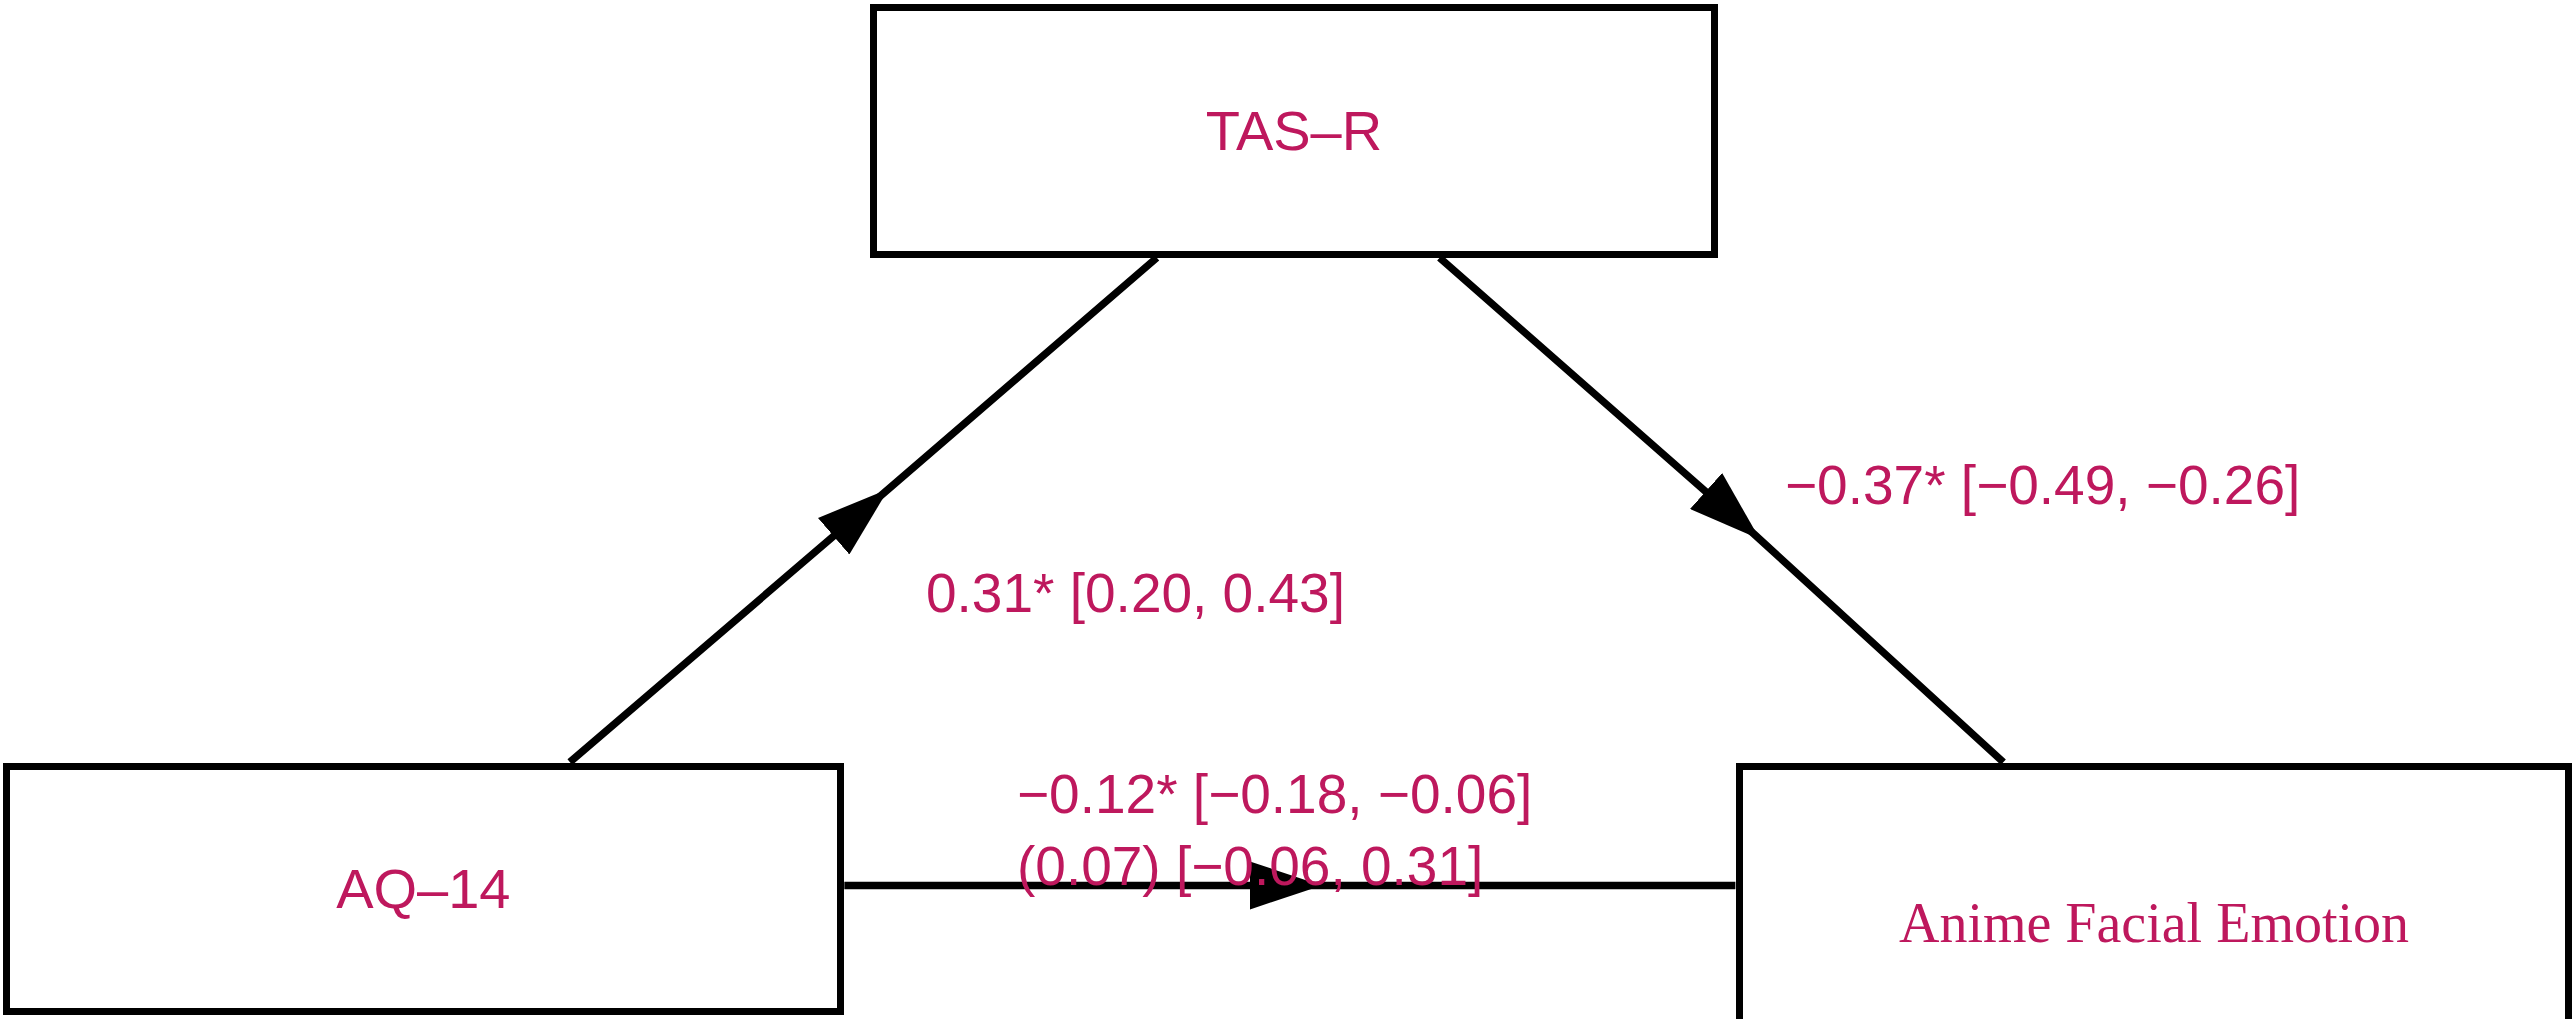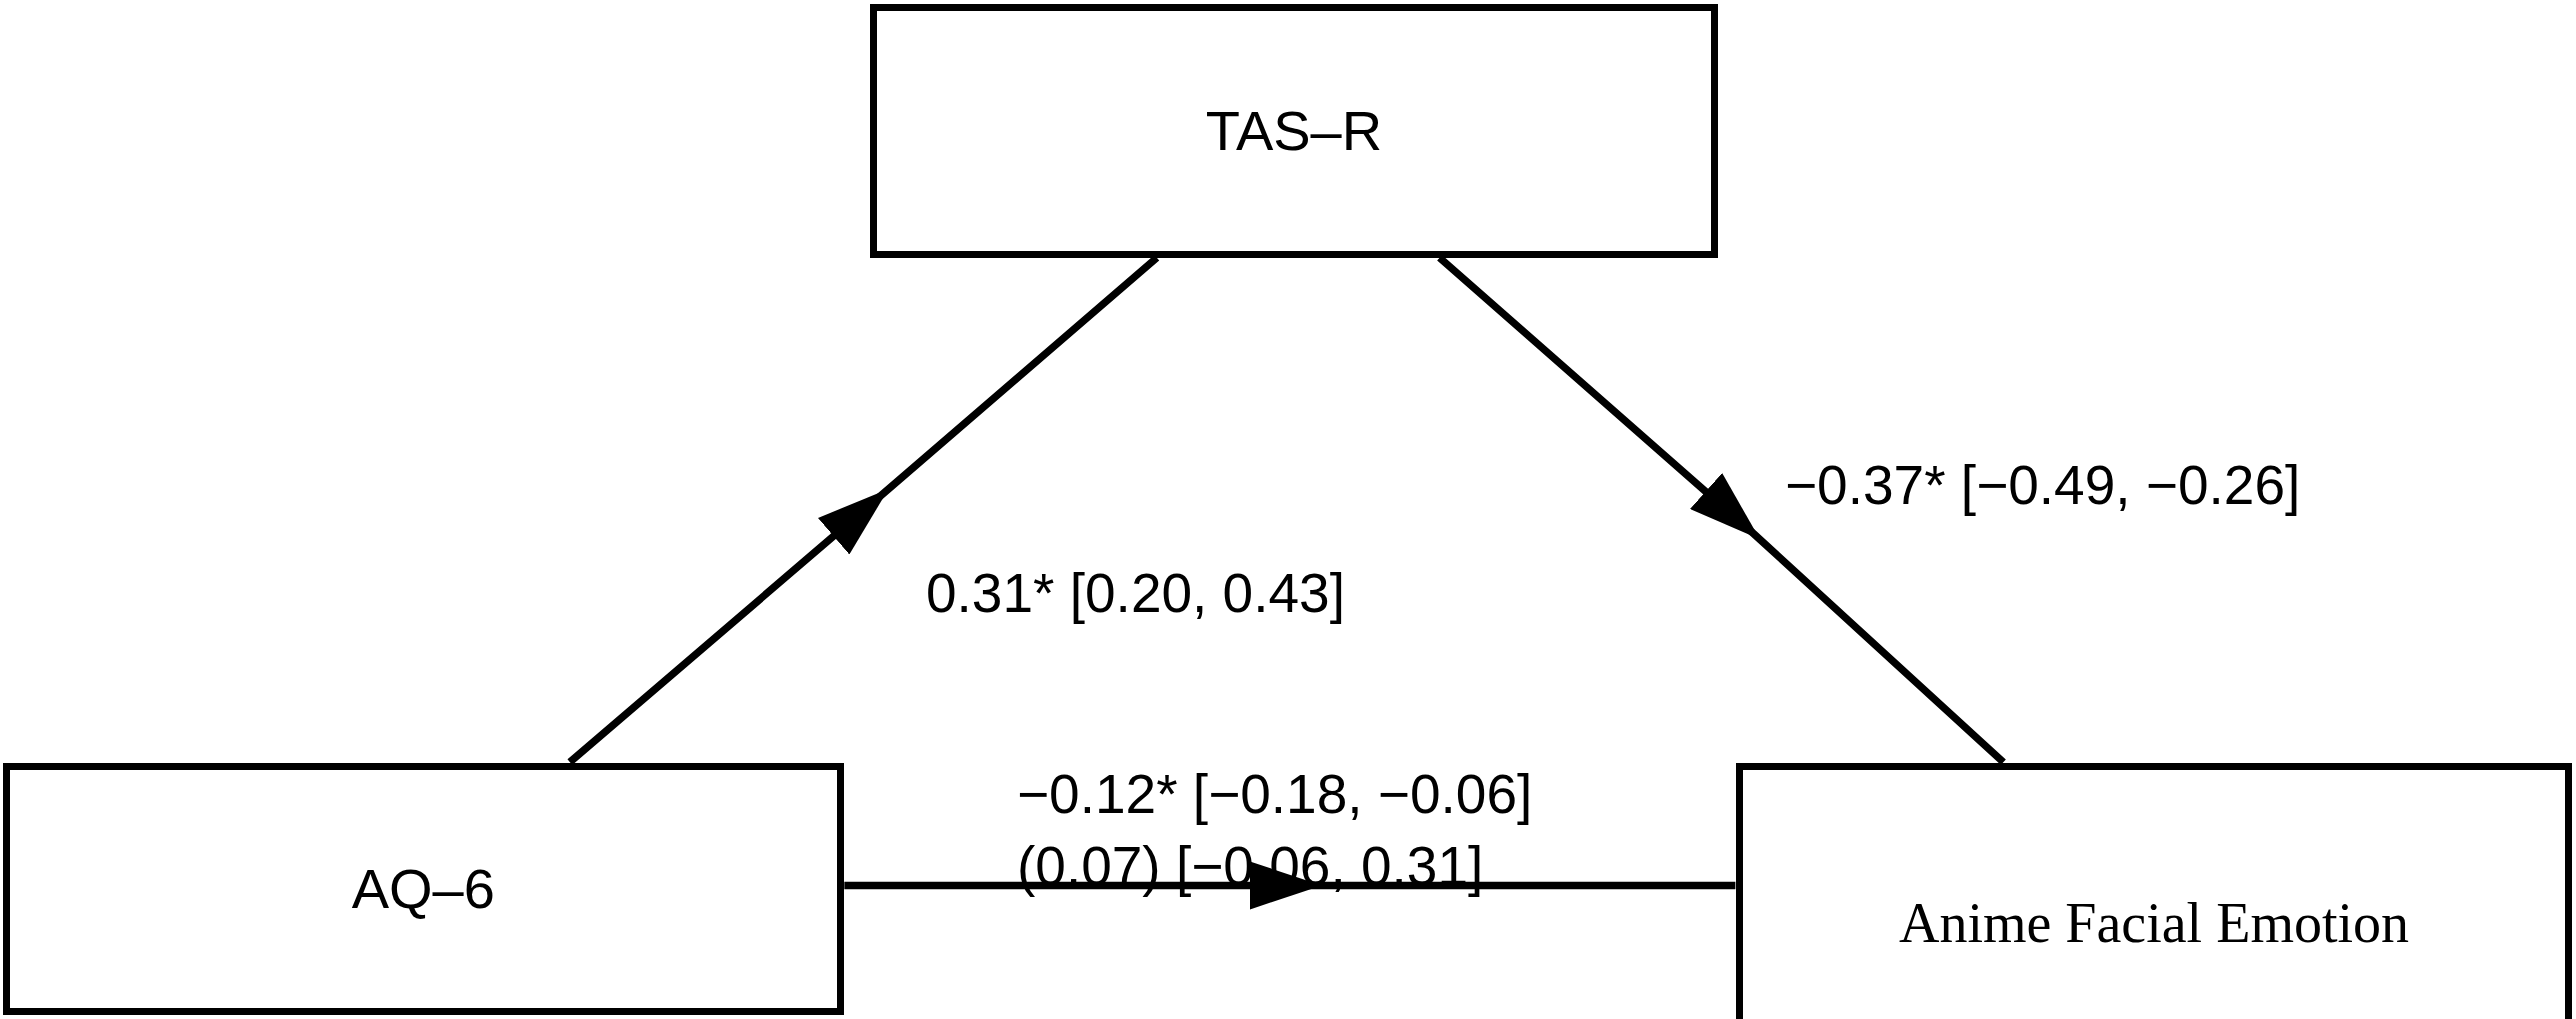--- a/index.html
+++ b/index.html
@@ -6,21 +6,21 @@
     margin: 0;
     padding: 0;
     background: #ffffff;
   }
   .canvas {
     position: relative;
     width: 2576px;
     height: 1019px;
     background: #ffffff;
     font-family: "Liberation Sans", sans-serif;
-    color: #000000;
+    color: #be185d;
     overflow: hidden;
   }
   .arrows {
     position: absolute;
     left: 0;
     top: 0;
     width: 2576px;
     height: 1019px;
   }
   .node {
@@ -63,21 +63,21 @@
     <polyline points="614,822 950,534 1247,278" fill="none" stroke="#000000" stroke-width="8" marker-mid="url(#arrowhead)"></polyline>
     <polyline points="1552,278 1890,575 2160,822" fill="none" stroke="#000000" stroke-width="8" marker-mid="url(#arrowhead)"></polyline>
     <polyline points="910,955 1415,955 1871,955" fill="none" stroke="#000000" stroke-width="8" marker-mid="url(#arrowhead)"></polyline>
   </svg>
 
   <div class="node node-mediator">
     <span>TAS–R</span>
   </div>
 
   <div class="node node-predictor">
-    <span>AQ–6</span>
+    <span>AQ–14</span>
   </div>
 
   <div class="node node-outcome">
     <span>
       <span>Anime Facial Emotion</span><br>
     </span>
   </div>
 
   <div class="edge-label label-a">0.31* [0.20, 0.43]</div>
 

